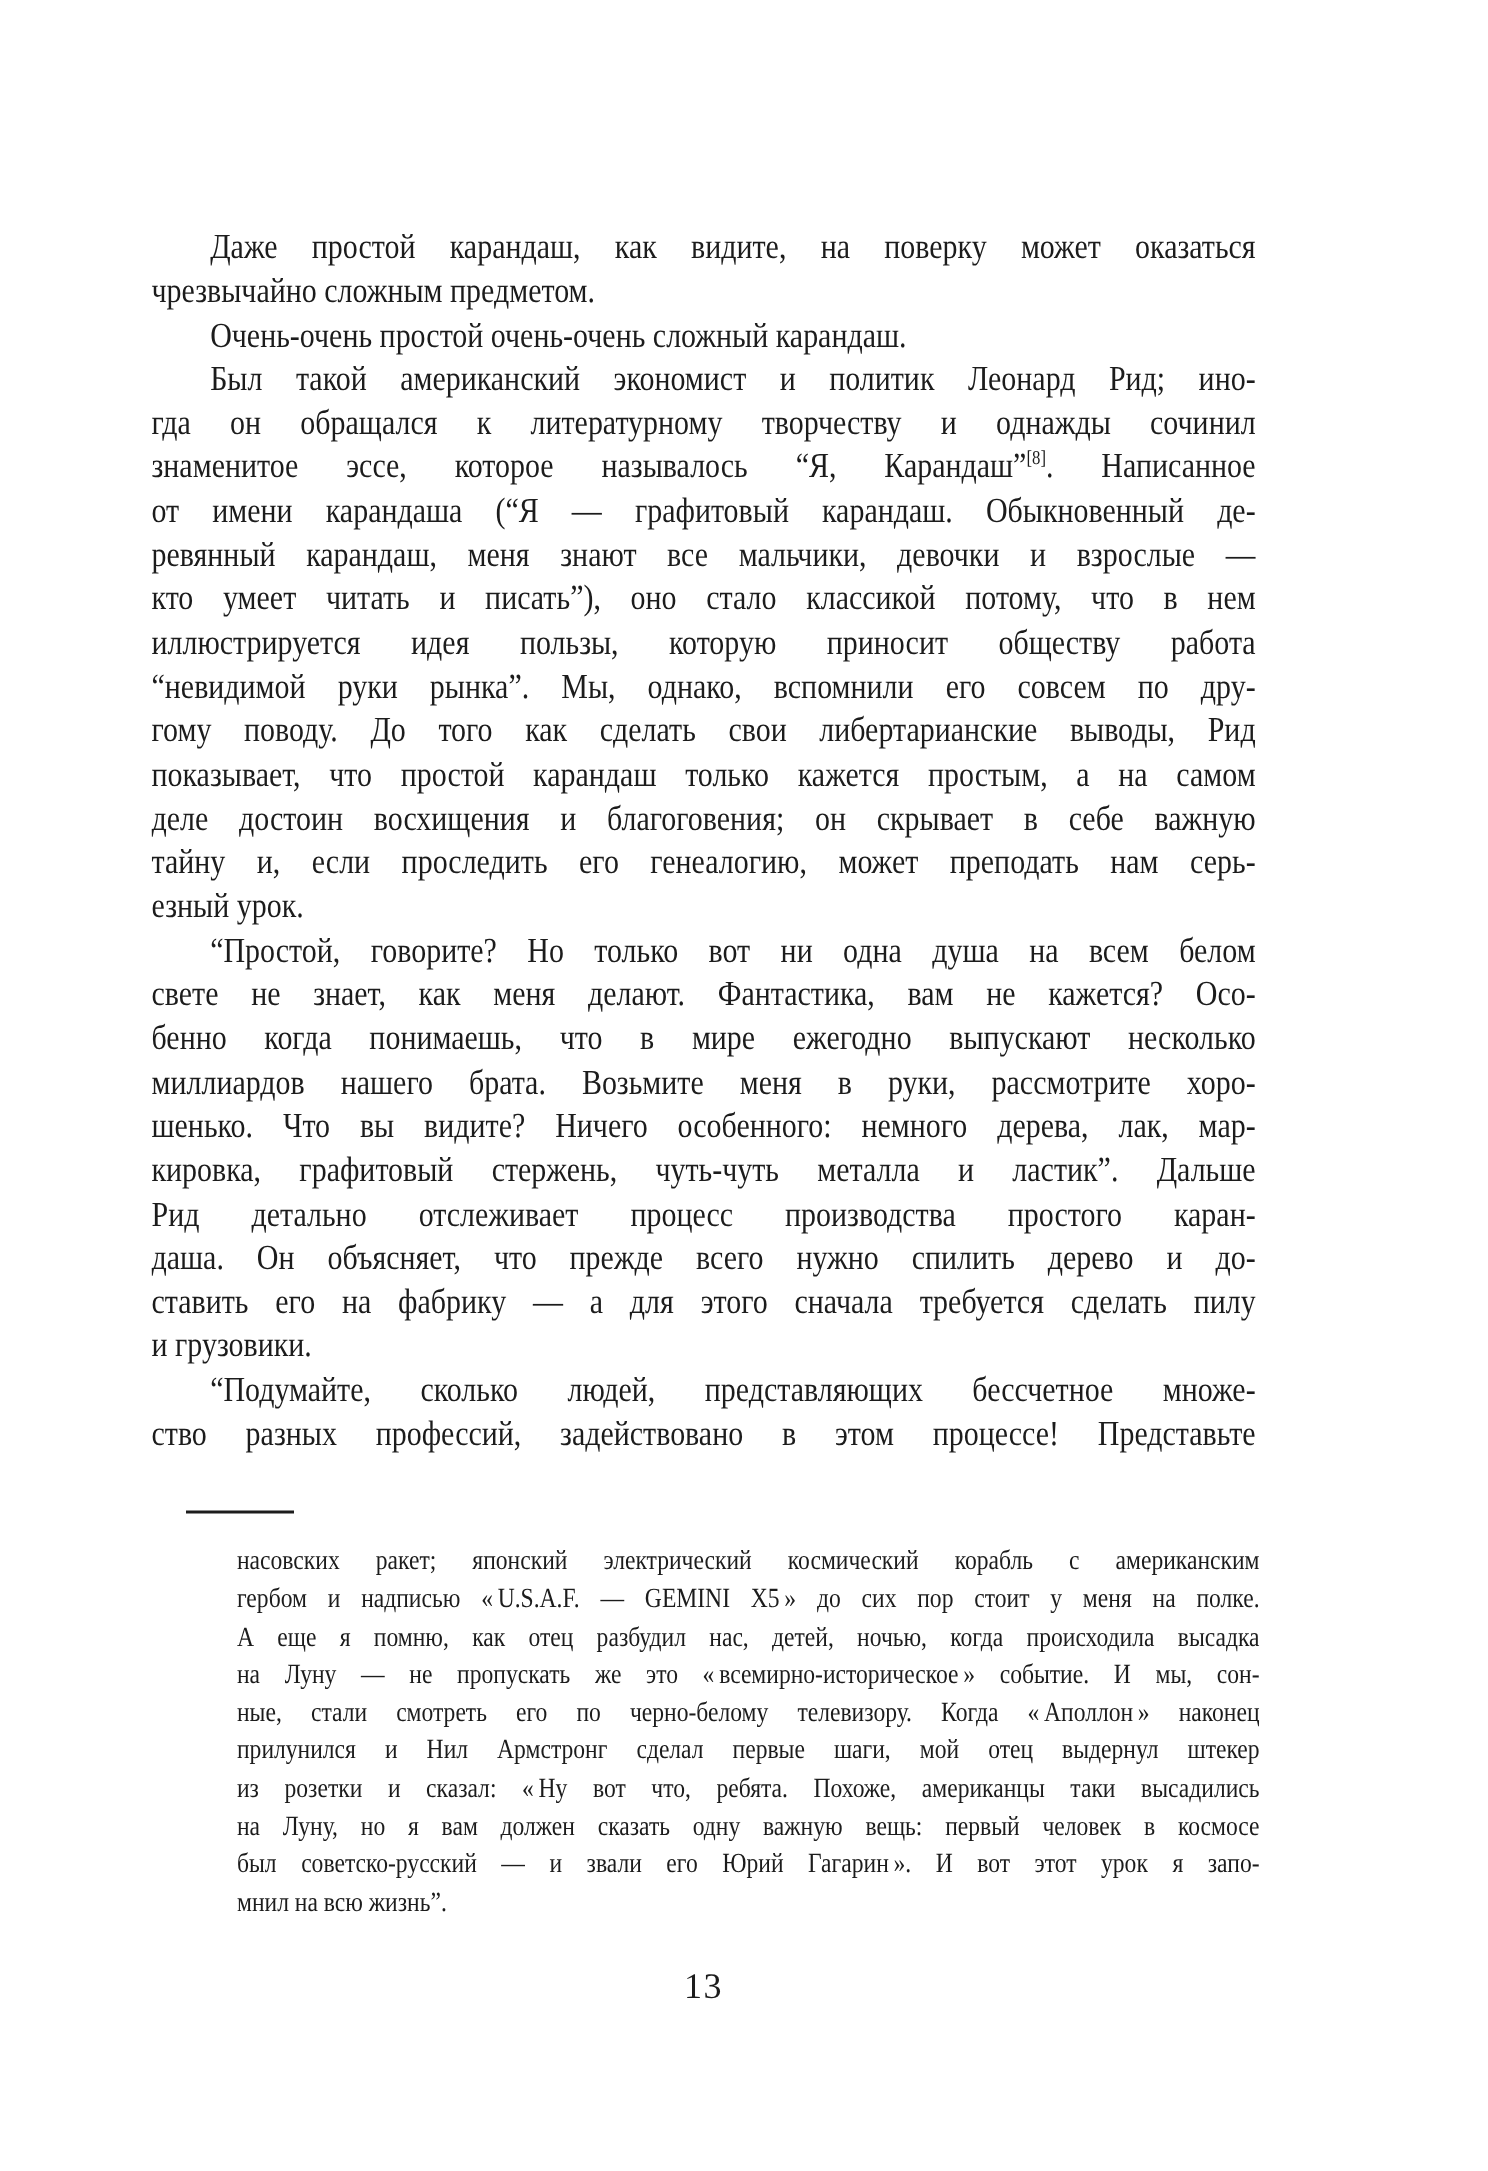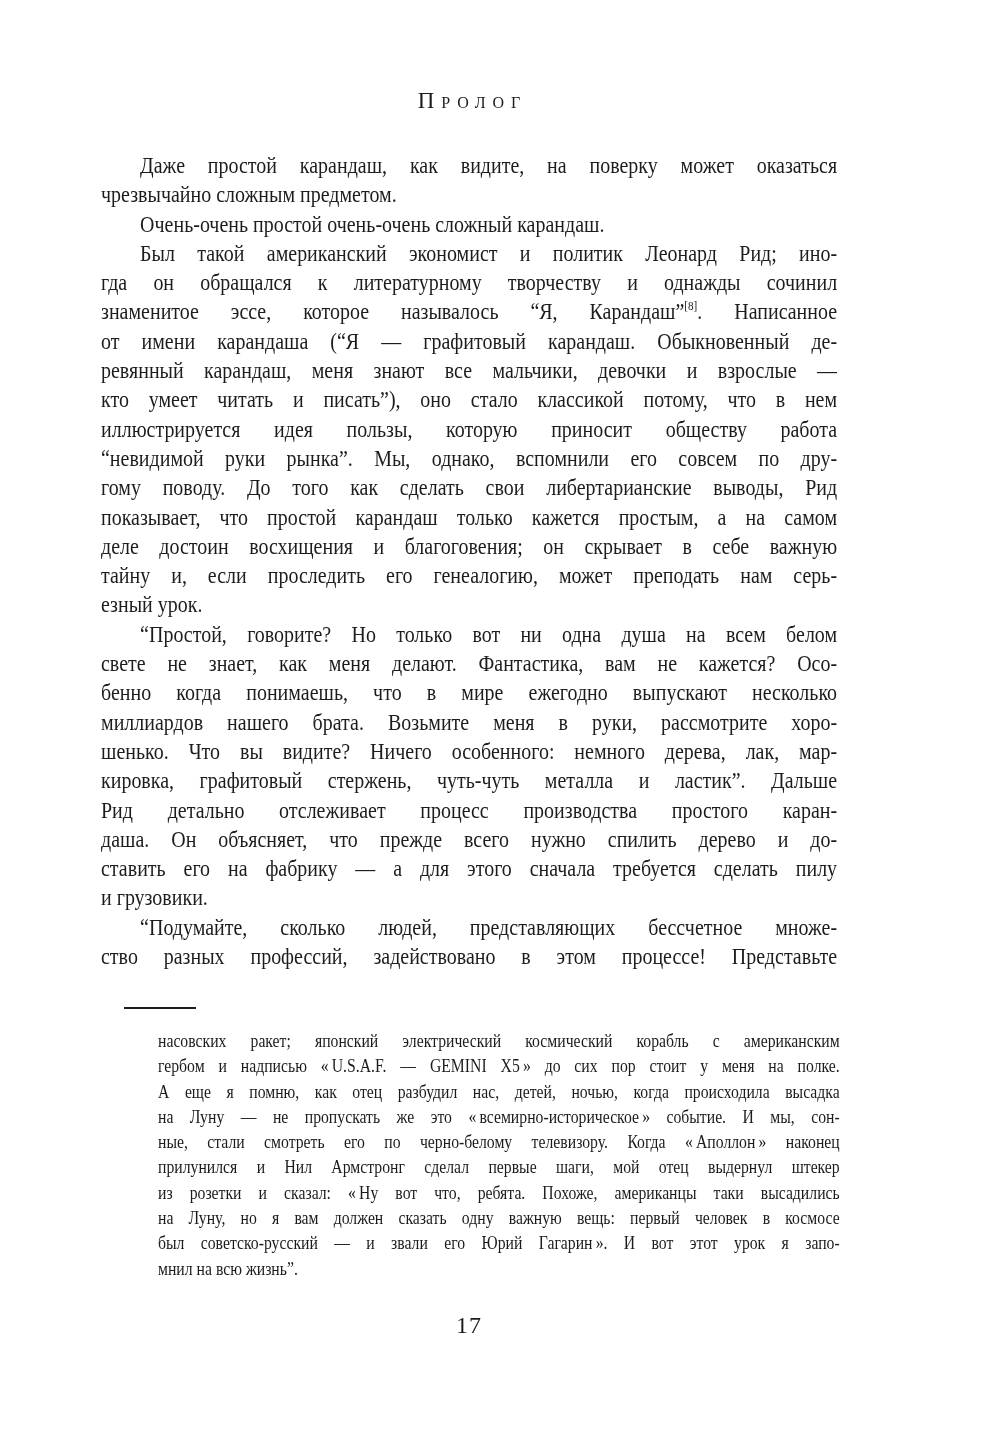--- a/index.html
+++ b/index.html
@@ -75,21 +75,20 @@
     font-size: 24px;
     letter-spacing: 1px;
     font-variant-numeric: oldstyle-nums;
   }
 </style>
 </head>
 <body>
 
 <div class="page">
 
-  <div class="running-header">Пролог</div>
 
   <div class="main-text">
       <div class="para">
         <div class="line indent">Даже простой карандаш, как видите, на поверку может оказаться</div>
         <div class="line final">чрезвычайно сложным предметом.</div>
       </div>
       <div class="para">
         <div class="line indent final">Очень-очень простой очень-очень сложный карандаш.</div>
       </div>
       <div class="para">
@@ -133,15 +132,15 @@
       <div class="line">А еще я помню, как отец разбудил нас, детей, ночью, когда происходила высадка</div>
       <div class="line">на Луну — не пропускать же это « всемирно-историческое » событие. И мы, сон-</div>
       <div class="line">ные, стали смотреть его по черно-белому телевизору. Когда « Аполлон » наконец</div>
       <div class="line">прилунился и Нил Армстронг сделал первые шаги, мой отец выдернул штекер</div>
       <div class="line">из розетки и сказал: « Ну вот что, ребята. Похоже, американцы таки высадились</div>
       <div class="line">на Луну, но я вам должен сказать одну важную вещь: первый человек в космосе</div>
       <div class="line">был советско-русский — и звали его Юрий Гагарин ». И вот этот урок я запо-</div>
       <div class="line final">мнил на всю жизнь”.</div>
     </div>
 
-  <div class="page-number">17</div>
+  <div class="page-number">13</div>
 
 </div>
 
 </body></html>

